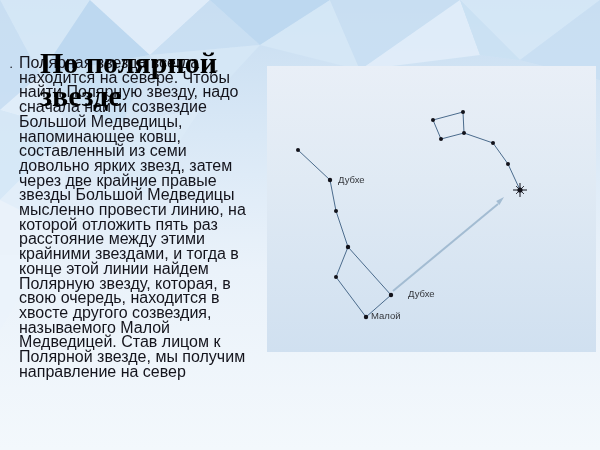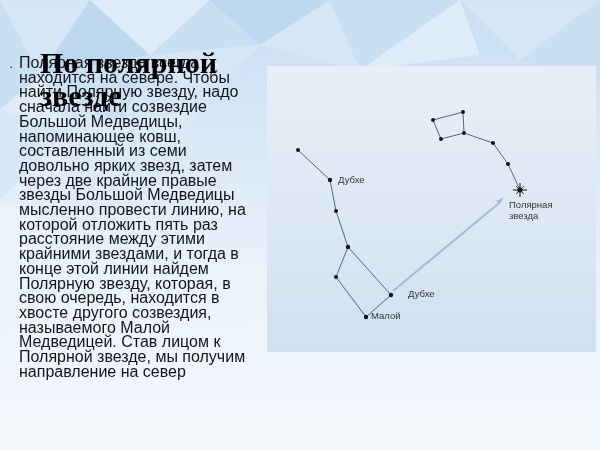--- a/index.html
+++ b/index.html
@@ -128,18 +128,17 @@
       <g stroke="#12121a" fill="#12121a">
         <circle cx="253" cy="124" r="2.6" stroke="none"></circle>
         <line x1="253" y1="117" x2="253" y2="131" stroke-width="1"></line>
         <line x1="246" y1="124" x2="260" y2="124" stroke-width="1"></line>
         <line x1="249" y1="120" x2="257" y2="128" stroke-width="0.8"></line>
         <line x1="249" y1="128" x2="257" y2="120" stroke-width="0.8"></line>
       </g>
     </svg>
 
     <div class="fig-label lbl-dipper">Дубхе</div>
-    <div class="fig-label lbl-polaris">Полярная звезда</div>
     <div class="fig-label lbl-dubhe">Дубхе</div>
     <div class="fig-label lbl-merak">Малой</div>
   </div>
 
 </div>
 
 </body></html>

